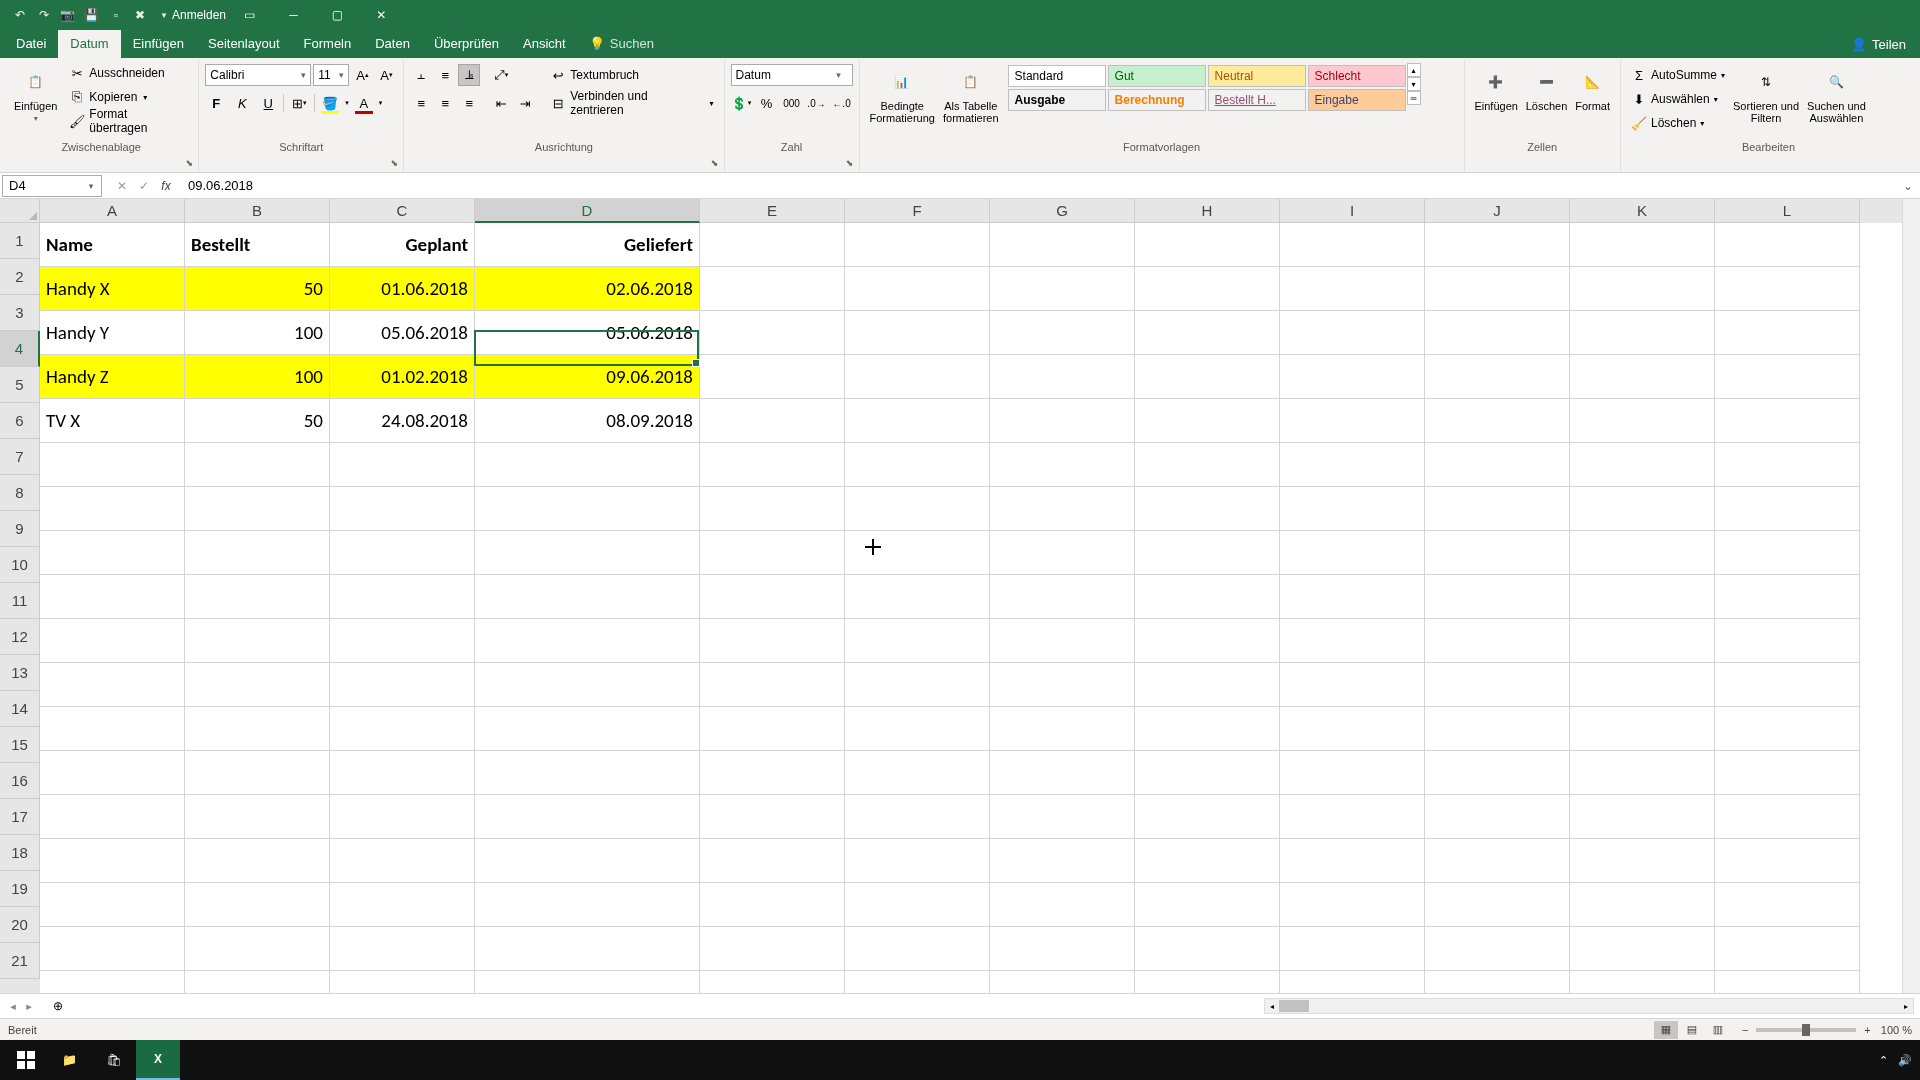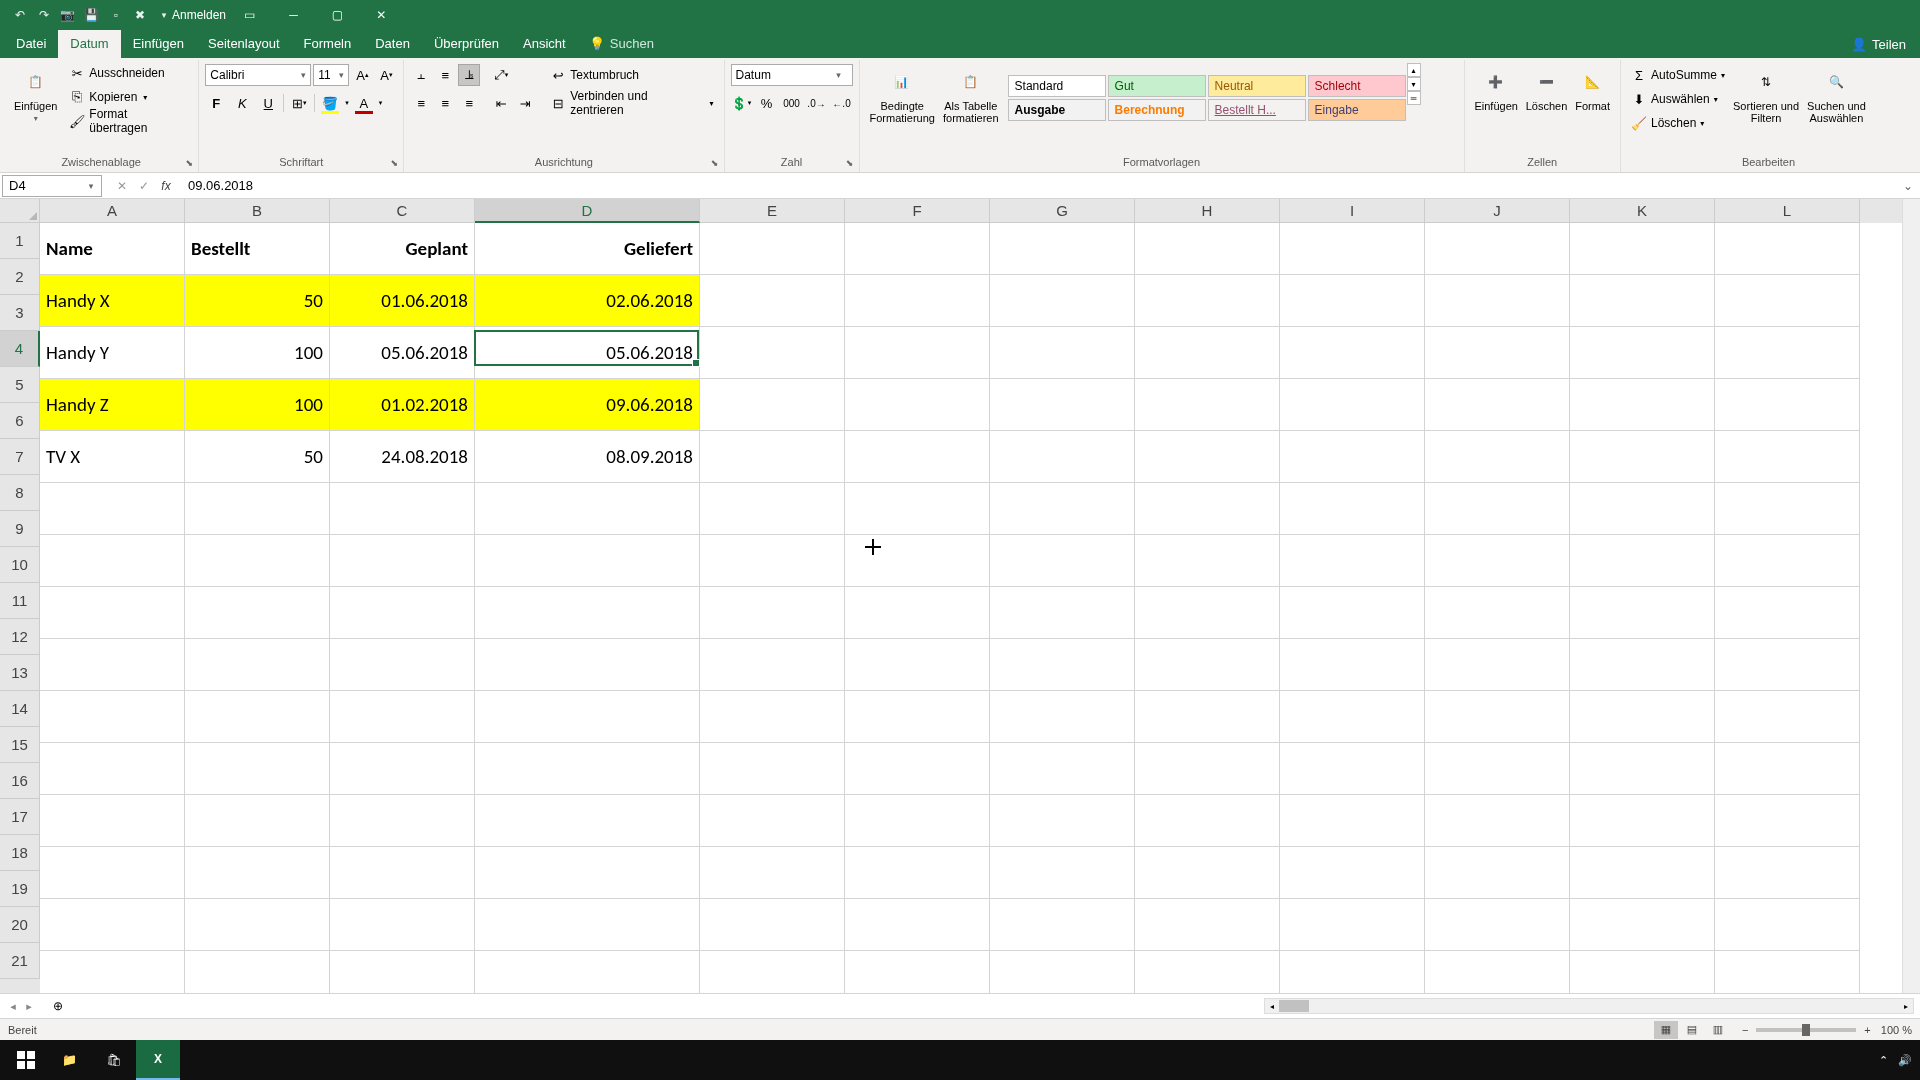--- a/index.html
+++ b/index.html
@@ -17,21 +17,21 @@
 
 .ribbon-tabs { height: 28px; background: #217346; display: flex; align-items: flex-end; color: #fff; padding: 0 4px; }
 .rtab { padding: 6px 12px 7px; font-size: 13px; cursor: pointer; }
 .rtab.active { background: #f3f2f1; color: #217346; }
 .ribbon-tabs .spacer { flex: 1; }
 .share-btn { padding: 6px 10px; display: flex; align-items: center; gap: 4px; font-size: 13px; }
 
 
 .ribbon { height: 115px; background: #f3f2f1; border-bottom: 1px solid #d4d4d4; display: flex; padding: 2px 4px 0; }
 .group { border-right: 1px solid #e1dfdd; padding: 2px 6px 0; display: flex; flex-direction: column; position: relative; }
-.group-label { position: absolute; bottom: 4px; left: 0; right: 0; text-align: center; font-size: 11px; color: #595959; }
+.group-label { position: absolute; bottom: 19px; left: 0; right: 0; text-align: center; font-size: 11px; color: #595959; }
 .group-launcher { position: absolute; right: 2px; bottom: 2px; width: 14px; height: 14px; font-size: 9px; color: #666; cursor: pointer; display: flex; align-items: center; justify-content: center; }
 .group-body { flex: 1; display: flex; align-items: flex-start; }
 .vstack { display: flex; flex-direction: column; gap: 2px; }
 .hstack { display: flex; align-items: center; gap: 2px; }
 .big-btn { display: flex; flex-direction: column; align-items: center; gap: 2px; padding: 4px 4px 0; cursor: pointer; min-width: 42px; }
 .big-btn .bicon { width: 32px; height: 32px; display: flex; align-items: center; justify-content: center; }
 .big-btn .blabel { font-size: 11px; text-align: center; line-height: 1.1; }
 .small-btn { display: flex; align-items: center; gap: 4px; padding: 1px 4px; cursor: pointer; font-size: 12px; height: 22px; }
 .small-btn .sicon { width: 16px; height: 16px; display: flex; align-items: center; justify-content: center; font-size: 13px; }
 .combo { display: flex; align-items: center; background: #fff; border: 1px solid #ababab; height: 22px; }
@@ -58,21 +58,21 @@
 .grid-area { position: relative; height: calc(1080px - 30px - 28px - 115px - 26px - 25px - 22px - 40px); background: #fff; overflow: hidden; }
 .corner { position: absolute; left: 0; top: 0; width: 40px; height: 24px; background: #e6e6e6; border-right: 1px solid #ccc; border-bottom: 1px solid #ccc; display: flex; align-items: center; justify-content: center; cursor: pointer; }
 .corner::after { content: ""; position: absolute; right: 2px; bottom: 2px; width: 0; height: 0; border-left: 8px solid transparent; border-bottom: 8px solid #b7b7b7; }
 .col-headers { position: absolute; left: 40px; top: 0; right: 18px; height: 24px; display: flex; background: #e6e6e6; }
 .col-h { border-right: 1px solid #ccc; border-bottom: 1px solid #ccc; display: flex; align-items: center; justify-content: center; font-size: 15px; color: #444; cursor: pointer; }
 .col-h.sel { background: #d2d2d2; color: #217346; border-bottom: 2px solid #217346; }
 .row-headers { position: absolute; left: 0; top: 24px; bottom: 0; width: 40px; background: #e6e6e6; }
 .row-h { height: 36px; border-right: 1px solid #ccc; border-bottom: 1px solid #ccc; display: flex; align-items: center; justify-content: center; font-size: 15px; color: #444; cursor: pointer; }
 .row-h.sel { background: #d2d2d2; color: #217346; border-right: 2px solid #217346; }
 .cells { position: absolute; left: 40px; top: 24px; right: 18px; bottom: 0; }
-.row { display: flex; height: 52px; }
+.row { display: flex; height: 44px; }
 .cell { border-right: 1px solid #d4d4d4; border-bottom: 1px solid #d4d4d4; display: flex; align-items: center; padding: 0 6px; font-size: 19px; font-family: Calibri, sans-serif; cursor: cell; overflow: hidden; white-space: nowrap; }
 .cell.header-row { font-weight: bold; }
 .cell.left { justify-content: flex-start; }
 .cell.right { justify-content: flex-end; }
 .cell.hl { background: #ffff00; }
 .active-cell { position: absolute; border: 2px solid #217346; pointer-events: none; }
 .active-cell::after { content: ""; position: absolute; right: -3px; bottom: -3px; width: 6px; height: 6px; background: #217346; border: 1px solid #fff; }
 .vscroll { position: absolute; right: 0; top: 0; bottom: 0; width: 18px; background: #f0f0f0; border-left: 1px solid #ddd; }
 .cursor-cross { position: absolute; width: 16px; height: 16px; pointer-events: none; }
 .cursor-cross::before, .cursor-cross::after { content: ""; position: absolute; background: #000; }
@@ -270,21 +270,21 @@
       <div class="big-btn">
           <div class="bicon">📊</div>
           <div class="blabel" style="white-space:pre">Bedingte
 Formatierung</div>
         </div>
       <div class="big-btn">
           <div class="bicon">📋</div>
           <div class="blabel" style="white-space:pre">Als Tabelle
 formatieren</div>
         </div>
-      <div class="styles-grid" style="margin-left:4px;margin-top:12px">
+      <div class="styles-grid" style="margin-left:4px;margin-top:2px">
         <div class="style-cell" style="background:#fff">Standard</div>
         <div class="style-cell" style="background:#c6efce;color:#006100">Gut</div>
         <div class="style-cell" style="background:#ffeb9c;color:#9c5700">Neutral</div>
         <div class="style-cell" style="background:#ffc7ce;color:#9c0006">Schlecht</div>
         <div class="style-cell" style="background:#f2f2f2;font-weight:bold">Ausgabe</div>
         <div class="style-cell" style="background:#f2f2f2;color:#fa7d00;font-weight:bold">Berechnung</div>
         <div class="style-cell" style="color:#954f72;text-decoration:underline">Bestellt H...</div>
         <div class="style-cell" style="background:#ffcc99;color:#3f3f76">Eingabe</div>
       </div>
       <div class="style-scroller">

